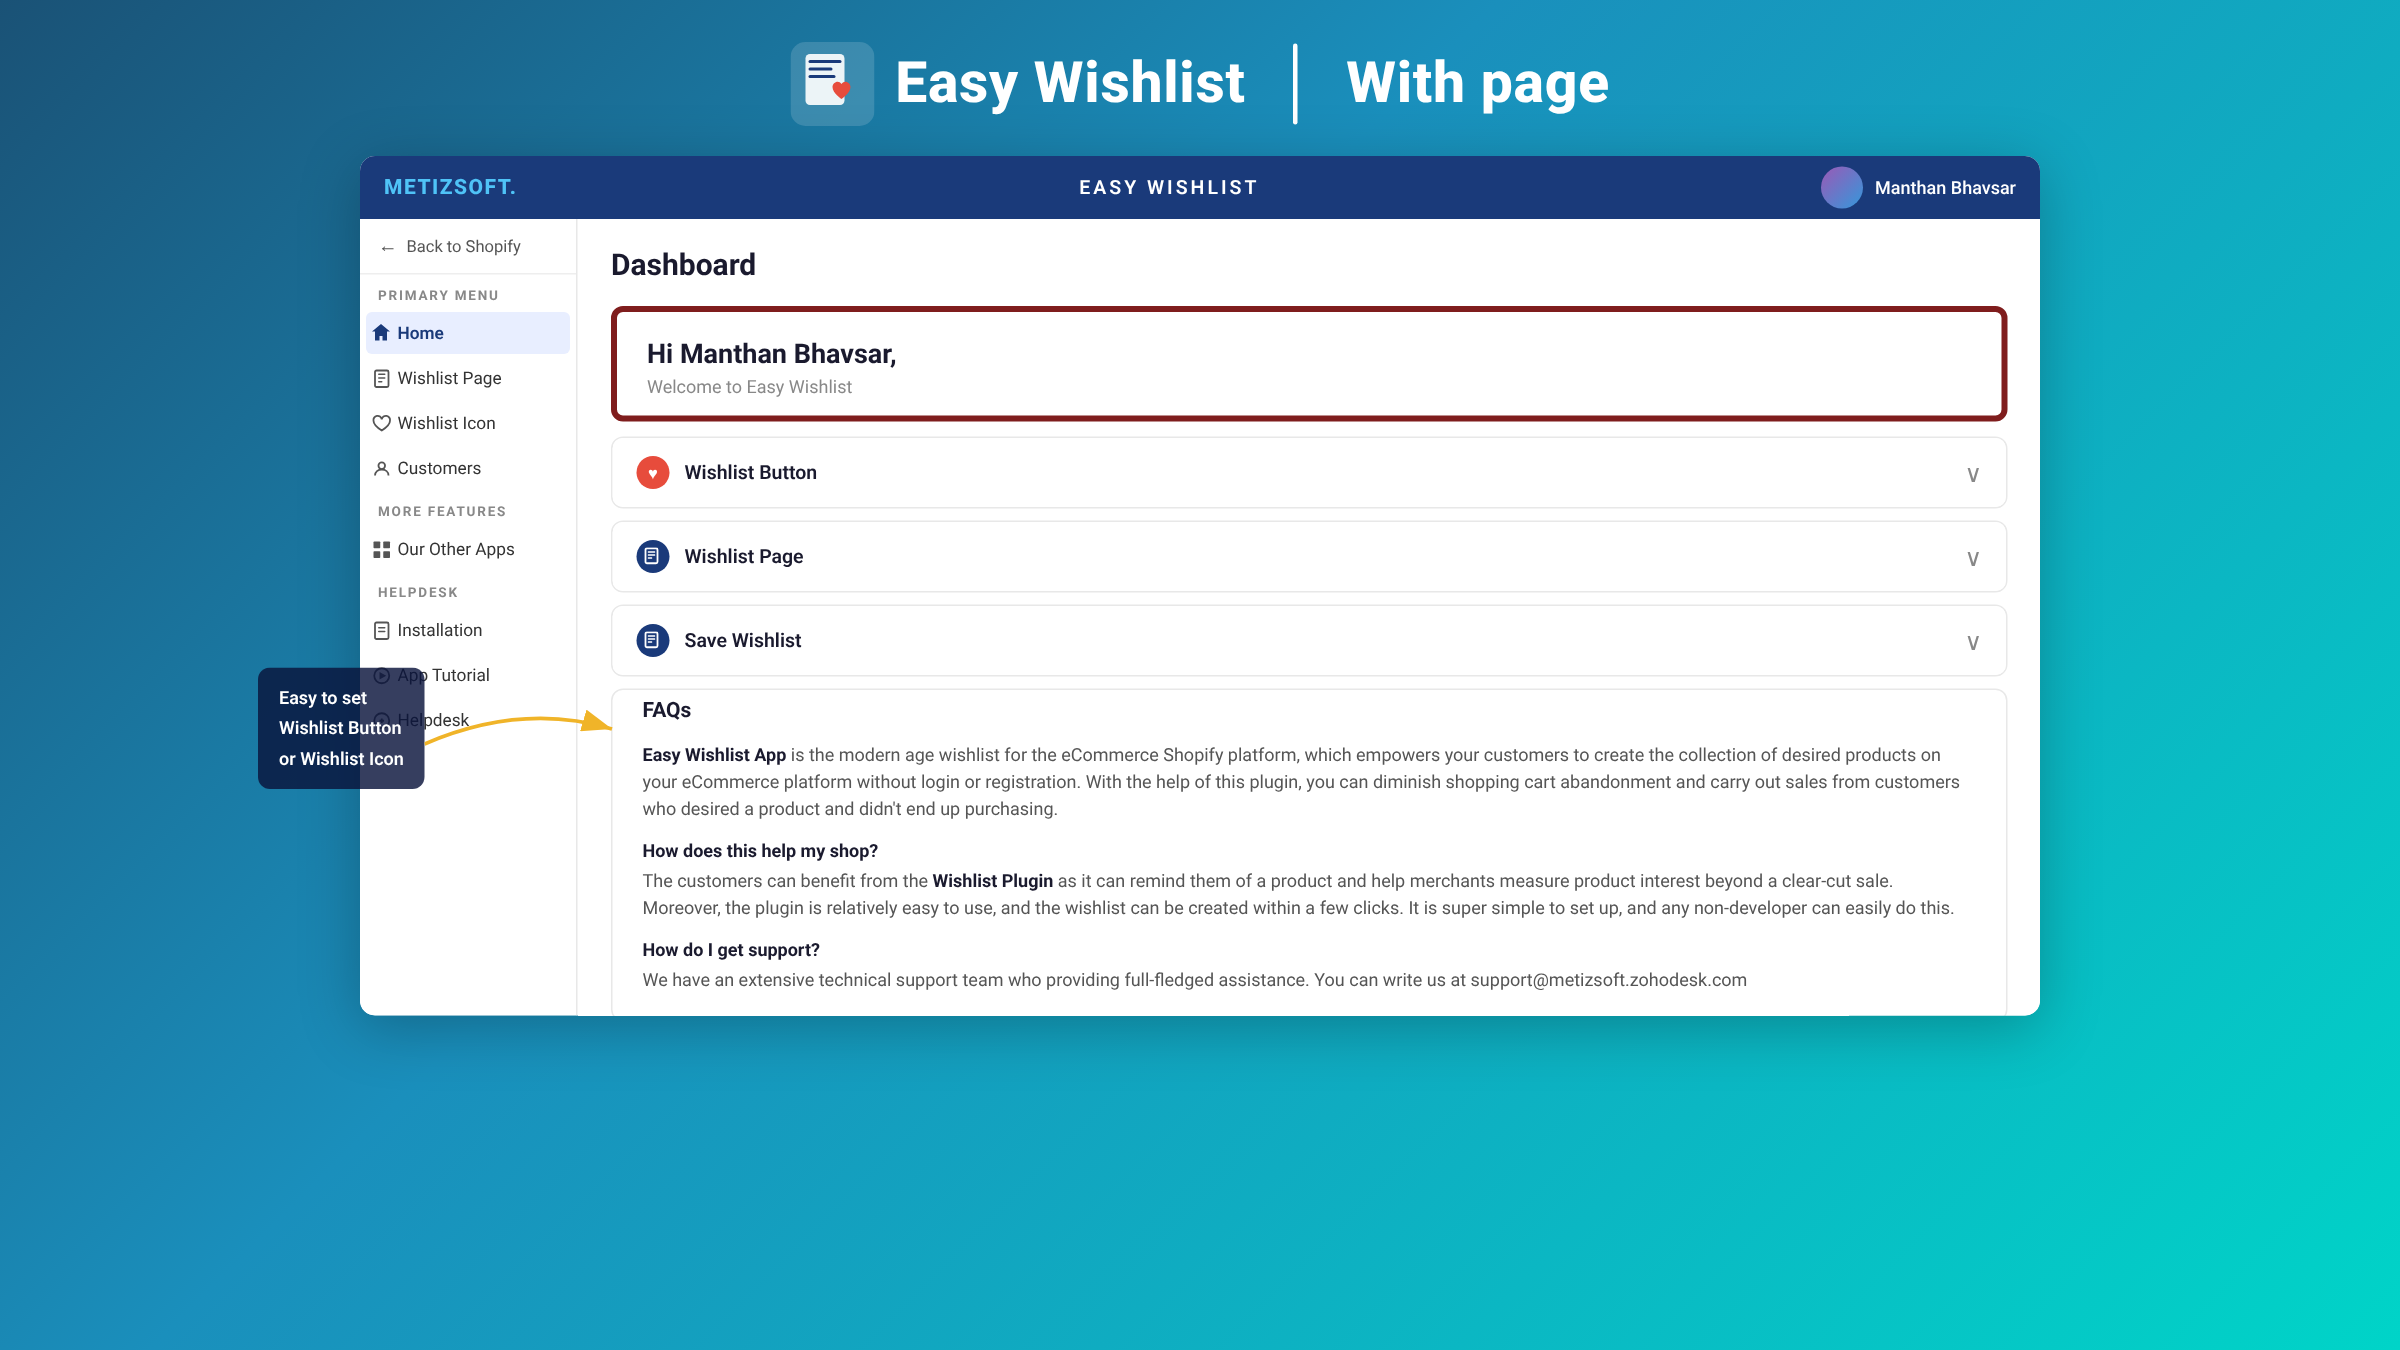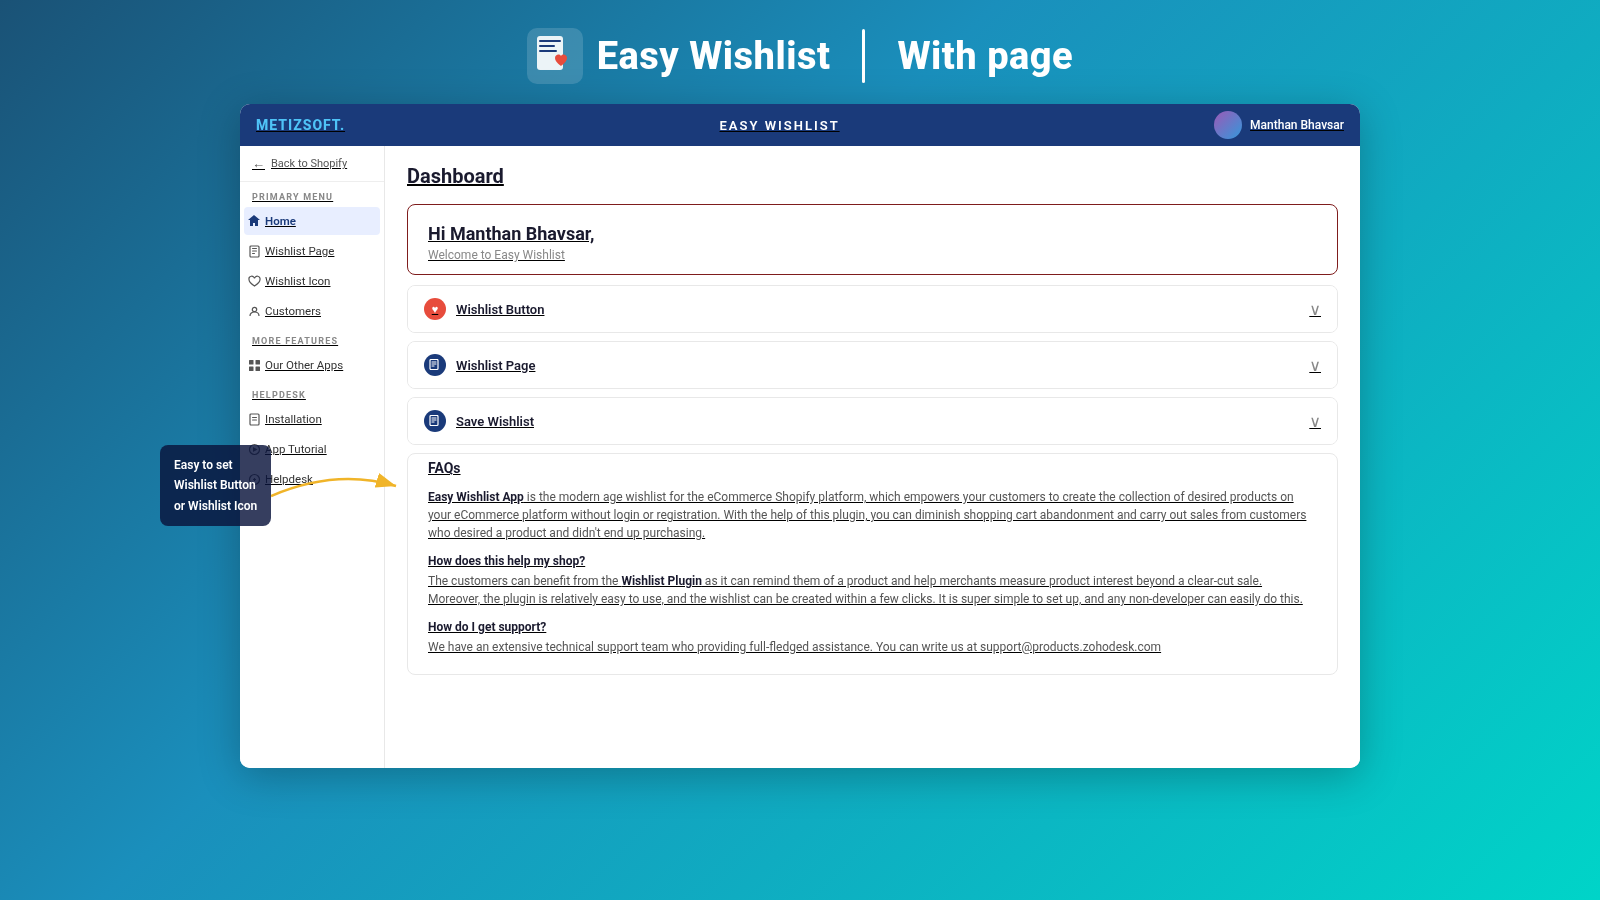--- a/index.html
+++ b/index.html
@@ -49,29 +49,28 @@
     .top-header-subtitle {
       font-size: 38px;
       font-weight: 800;
       color: #fff;
       letter-spacing: 0.5px;
     }
 
     
     .app-window {
       width: 1120px;
-      height: 664px;
+      height: 573px;
       background: #fff;
       border-radius: 10px;
       box-shadow: 0 8px 40px rgba(0,0,0,0.25);
       display: flex;
       flex-direction: column;
       overflow: hidden;
       position: relative;
-      text-decoration: underline;
     }
 
     
     .app-topbar {
       background: #1a3a7a;
       height: 42px;
       display: flex;
       align-items: center;
       justify-content: space-between;
       padding: 0 16px;
@@ -186,21 +185,21 @@
       background: #fff;
     }
     .dashboard-title {
       font-size: 20px;
       font-weight: 700;
       color: #1a1a2e;
       margin-bottom: 16px;
     }
     .welcome-card {
       background: #fff;
-      border: 1px solid #7f1d1d;
+      border: 4px solid #7f1d1d;
       border-radius: 8px;
       padding: 18px 20px 12px 20px;
       margin-bottom: 10px;
     }
     .welcome-name {
       font-size: 18px;
       font-weight: 700;
       color: #1a1a2e;
       margin-bottom: 4px;
     }
@@ -473,28 +472,28 @@
         <div class="faq-a">
           <strong>Easy Wishlist App</strong> is the modern age wishlist for the eCommerce Shopify platform, which empowers your customers to create the collection of desired products on your eCommerce platform without login or registration. With the help of this plugin, you can diminish shopping cart abandonment and carry out sales from customers who desired a product and didn't end up purchasing.
         </div>
 
         <div class="faq-q">How does this help my shop?</div>
         <div class="faq-a">
           The customers can benefit from the <strong>Wishlist Plugin</strong> as it can remind them of a product and help merchants measure product interest beyond a clear-cut sale. Moreover, the plugin is relatively easy to use, and the wishlist can be created within a few clicks. It is super simple to set up, and any non-developer can easily do this.
         </div>
 
         <div class="faq-q">How do I get support?</div>
-        <div class="faq-a">We have an extensive technical support team who providing full-fledged assistance. You can write us at support@products.zohodesk.com</div>
+        <div class="faq-a">We have an extensive technical support team who providing full-fledged assistance. You can write us at support@metizsoft.zohodesk.com</div>
       </div>
 
     </div>
   </div>
 </div>
 
-<div style="position:absolute; left: 160px; top: 445px; z-index: 20; pointer-events: none; display:flex; align-items:center; gap:0;">
+<div style="position:absolute; left: 172px; top: 445px; z-index: 20; pointer-events: none; display:flex; align-items:center; gap:0;">
   <div style="background: rgba(10,20,60,0.82); color:#fff; font-size:12px; font-weight:600; padding:10px 14px; border-radius:8px; line-height:1.7;">
     <span>Easy to set</span><br>
     <span>Wishlist Button</span><br>
     <span>or Wishlist Icon</span>
   </div>
 
   <svg width="130" height="36" viewBox="0 0 130 36">
     <defs>
       <marker id="arrowhead" markerWidth="8" markerHeight="6" refX="8" refY="3" orient="auto">
         <polygon points="0 0, 8 3, 0 6" fill="#f0b429"></polygon>

